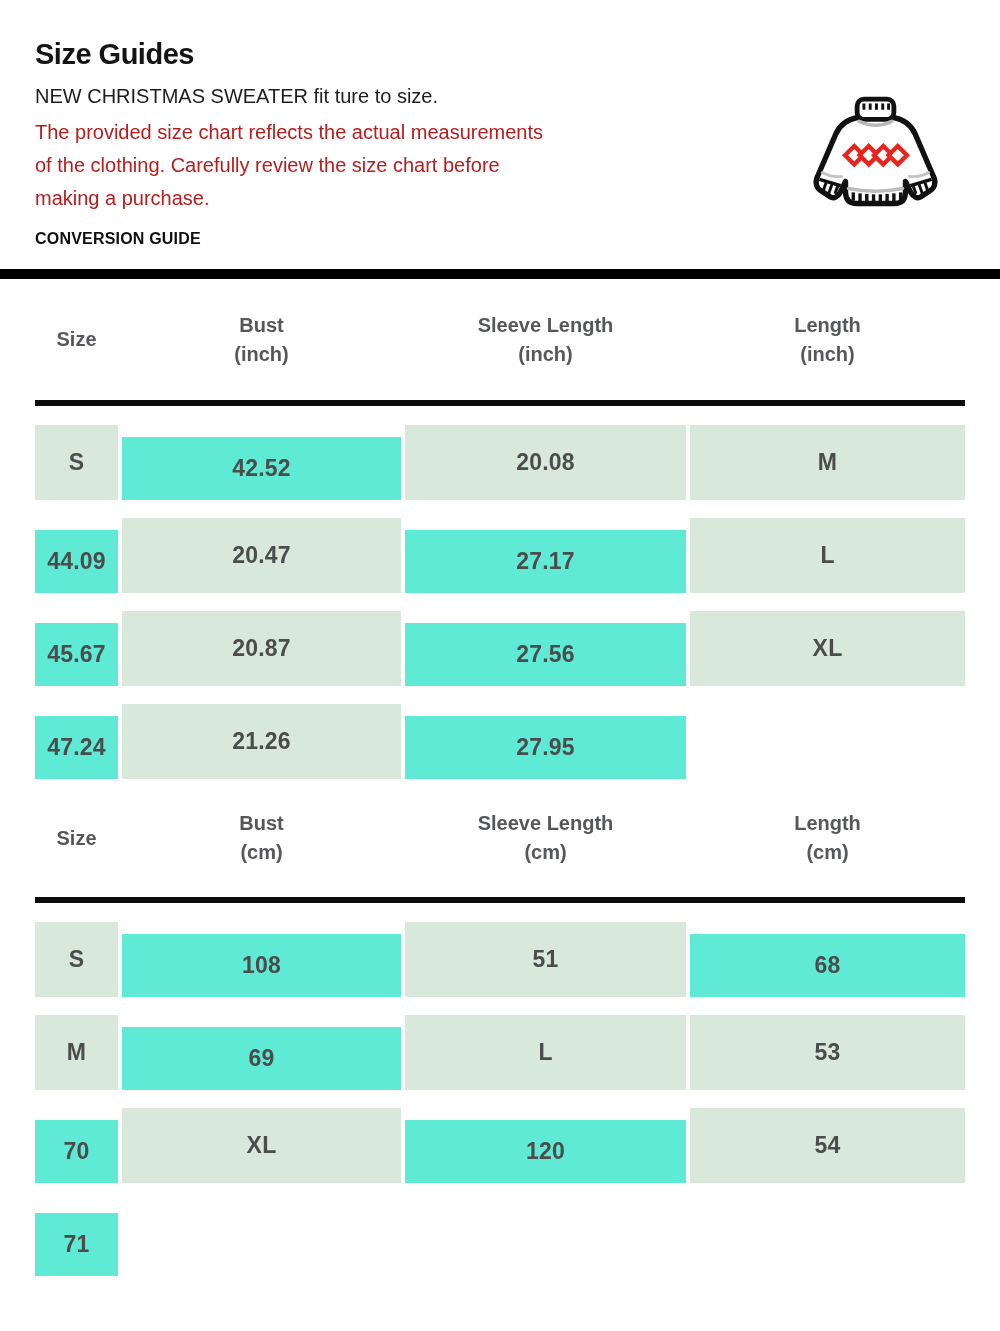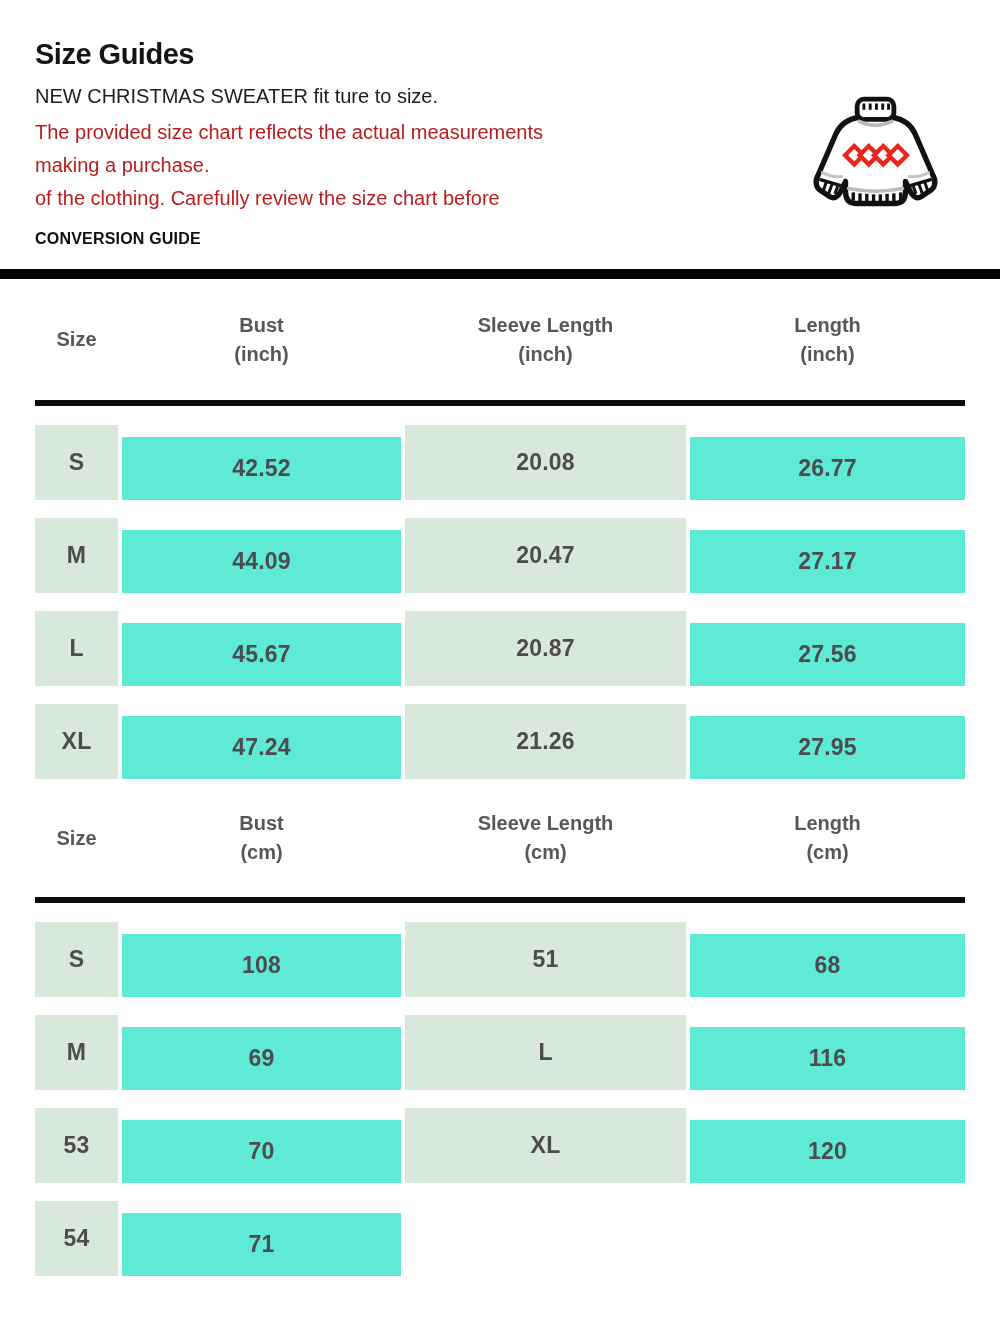--- a/index.html
+++ b/index.html
@@ -28,22 +28,22 @@
   .bg-green{background:#5eead4;margin-top:12px;}
 </style>
 </head>
 <body>
 
 <div class="content">
   <h1 class="title">Size Guides</h1>
   <div class="subtitle">NEW CHRISTMAS SWEATER fit ture to size.</div>
   <div class="note">
     <div>The provided size chart reflects the actual measurements</div>
+    <div>of the clothing. Carefully review the size chart before</div>
     <div>making a purchase.</div>
-    <div>of the clothing. Carefully review the size chart before</div>
   </div>
   <div class="section-label">CONVERSION GUIDE</div>
 </div>
 
 <svg class="sweater-icon" viewBox="0 0 150 135" xmlns="http://www.w3.org/2000/svg">
 
   <path fill="#ffffff" stroke="#111111" stroke-width="5.5" stroke-linejoin="round" stroke-linecap="round" d="M57,23 C46,25 38,31 34,40 L15,84 C12,90 14,97 19,99 L28,105 C32,107.5 36,105 38.5,100.5
        L44,89 L44,100 C44,108 48,112 56,112 L94,112 C102,112 106,108 106,100 L106,89
        L111.5,100.5 C114,105 118,107.5 122,105 L131,99 C136,97 138,90 135,84 L116,40
        C112,31 104,25 93,23 Z"></path>
@@ -113,21 +113,20 @@
       <div class="hcell">
         <div>Length</div>
         <div>(inch)</div>
       </div>
     </div>
     <div class="divider"></div>
     <div class="grid tbody">
       <div class="cell bg-light">S</div>
       <div class="cell bg-green">42.52</div>
       <div class="cell bg-light">20.08</div>
-      <div class="cell bg-green">26.77</div>
 
       <div class="cell bg-light">M</div>
       <div class="cell bg-green">44.09</div>
       <div class="cell bg-light">20.47</div>
       <div class="cell bg-green">27.17</div>
 
       <div class="cell bg-light">L</div>
       <div class="cell bg-green">45.67</div>
       <div class="cell bg-light">20.87</div>
       <div class="cell bg-green">27.56</div>
@@ -161,21 +160,20 @@
     <div class="grid tbody">
       <div class="cell bg-light">S</div>
       <div class="cell bg-green">108</div>
       <div class="cell bg-light">51</div>
       <div class="cell bg-green">68</div>
 
       <div class="cell bg-light">M</div>
       <div class="cell bg-green">69</div>
 
       <div class="cell bg-light">L</div>
-      <div class="cell bg-green">116</div>
       <div class="cell bg-light">53</div>
       <div class="cell bg-green">70</div>
 
       <div class="cell bg-light">XL</div>
       <div class="cell bg-green">120</div>
       <div class="cell bg-light">54</div>
       <div class="cell bg-green">71</div>
     </div>
   </div>
 

